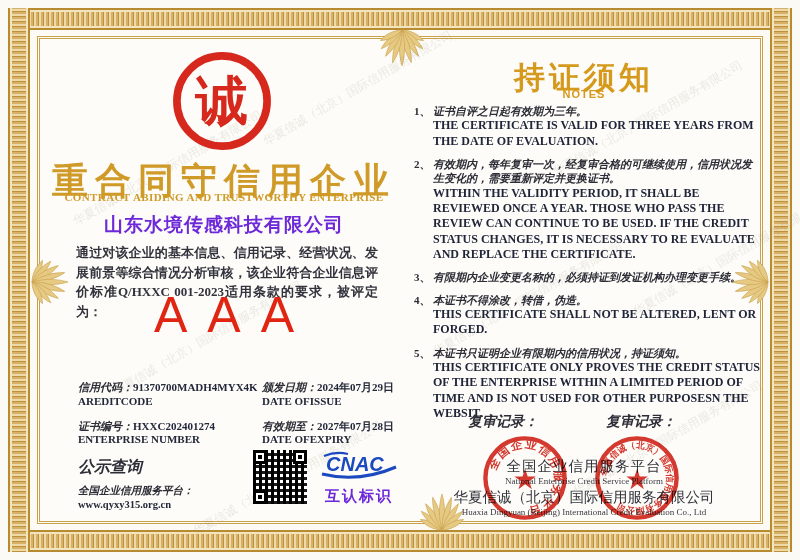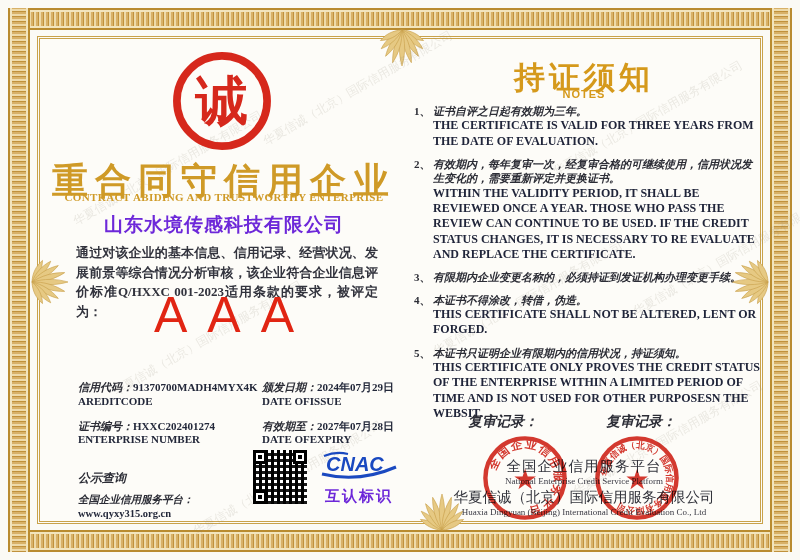--- a/index.html
+++ b/index.html
@@ -62,21 +62,21 @@
     font-family:Liberation Sans, sans-serif;
     font-size:50px;color:#e12513;letter-spacing:20px;padding-left:20px;box-sizing:border-box;
   }
   .kai{font-family:"Liberation Serif",serif;font-style:italic;font-weight:bold;color:#2c2d36;}
   .srf{font-family:"Liberation Serif",serif;font-weight:bold;color:#23283a;}
   .iline{font-size:11px;line-height:1.25;}
   .info-left{position:absolute;left:78px;top:381px;width:180px;}
   .info-right{position:absolute;left:262px;top:381px;width:145px;}
   .info-gap{height:11px;}
   .query{position:absolute;left:78px;top:457px;width:180px;}
-  .query-title{font-size:12px;margin-top:13px;}
+  .query-title{font-size:16px;}
   .query-line{font-size:10.5px;margin-top:6px;}
   .qr{
     position:absolute;left:253px;top:450px;width:54px;height:54px;background:#fff;
     background-image:
       repeating-linear-gradient(0deg,rgba(0,0,0,.9) 0 3px,transparent 3px 6px),
       repeating-linear-gradient(90deg,#000 0 3px,#fff 3px 6px);
   }
   .qr .fp{position:absolute;width:14px;height:14px;border:3px solid #000;background:#fff;box-sizing:border-box;}
   .qr .fp::after{content:"";position:absolute;left:2px;top:2px;width:4px;height:4px;background:#000;}
   .fp1{left:0;top:0;} .fp2{right:0;top:0;} .fp3{left:0;bottom:0;}

